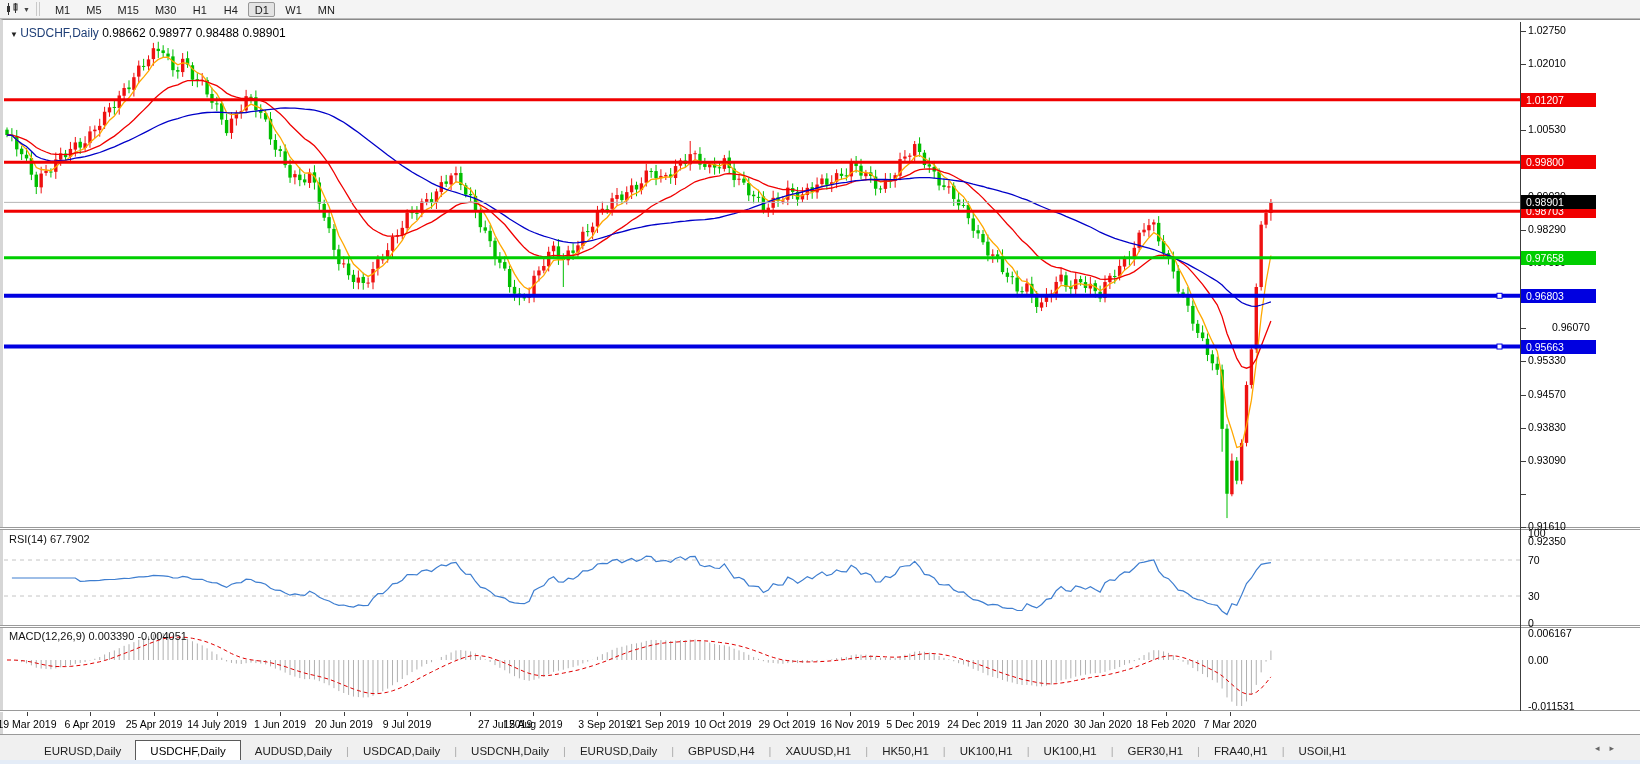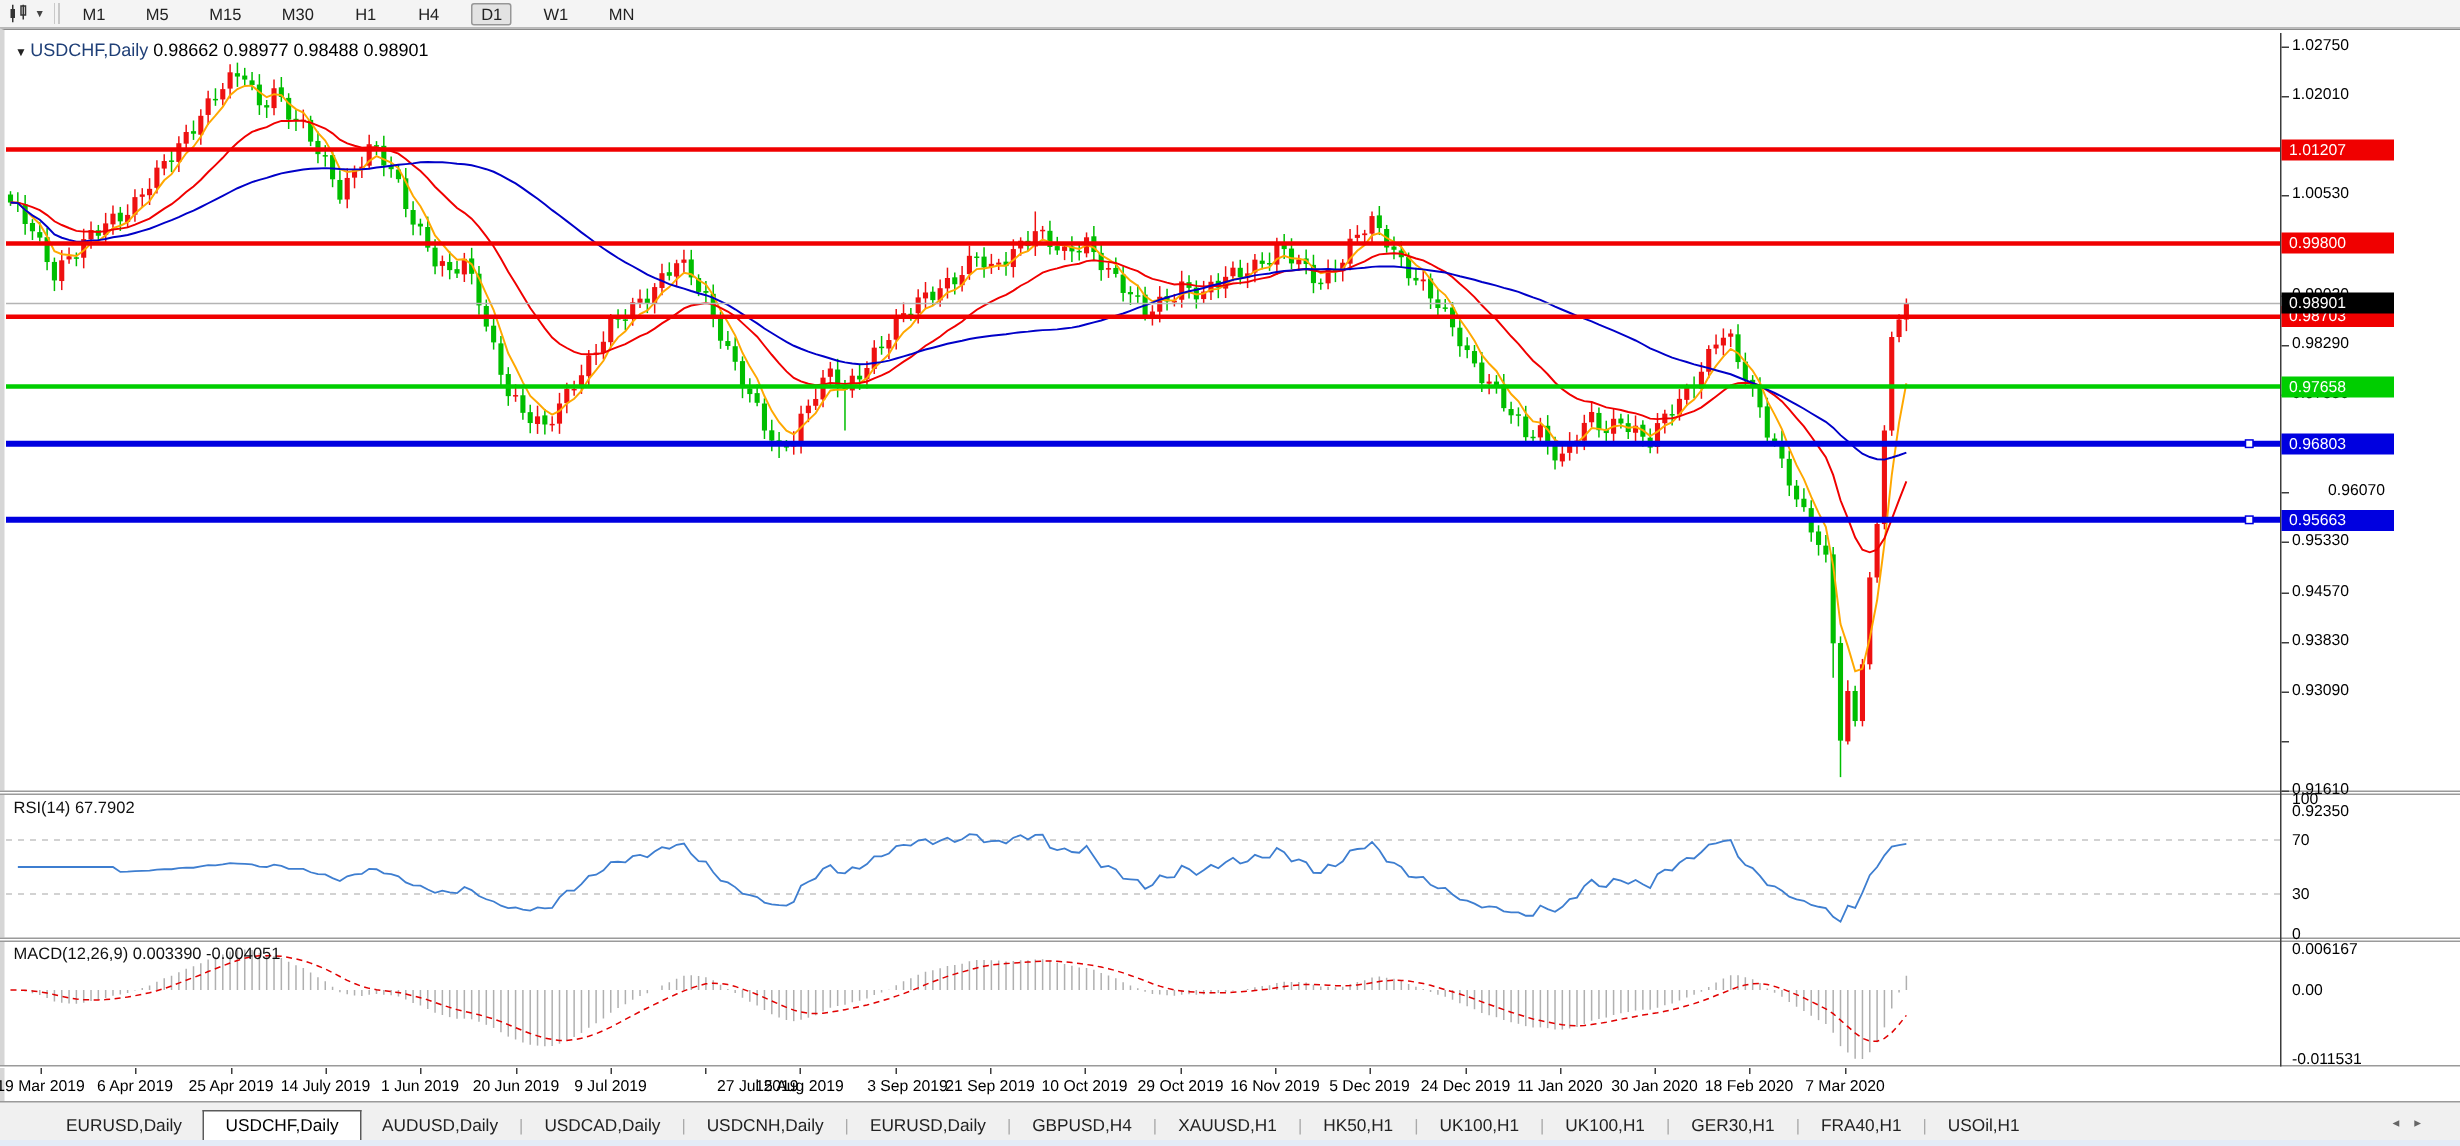--- a/index.html
+++ b/index.html
@@ -50,21 +50,21 @@
   <span class="tool-icon">
     <svg width="14" height="12" viewBox="0 0 14 12">
       <rect x="1" y="3" width="3" height="6" fill="#333"></rect>
       <line x1="2.5" y1="0" x2="2.5" y2="12" stroke="#333" stroke-width="1"></line>
       <rect x="8" y="1" width="3" height="6" fill="none" stroke="#333"></rect>
       <line x1="9.5" y1="0" x2="9.5" y2="10" stroke="#333" stroke-width="1"></line>
     </svg>
   </span>
   <span class="tool-caret">▼</span>
   <span class="grip"></span>
-  <span id="tf-buttons" style="display: inline-flex; gap: 11px;">
+  <span id="tf-buttons" style="display: inline-flex;">
       <div class="tf-btn">M1</div>
       <div class="tf-btn">M5</div>
       <div class="tf-btn">M15</div>
       <div class="tf-btn">M30</div>
       <div class="tf-btn">H1</div>
       <div class="tf-btn">H4</div>
       <div class="tf-btn active">D1</div>
       <div class="tf-btn">W1</div>
       <div class="tf-btn">MN</div>
     </span>

